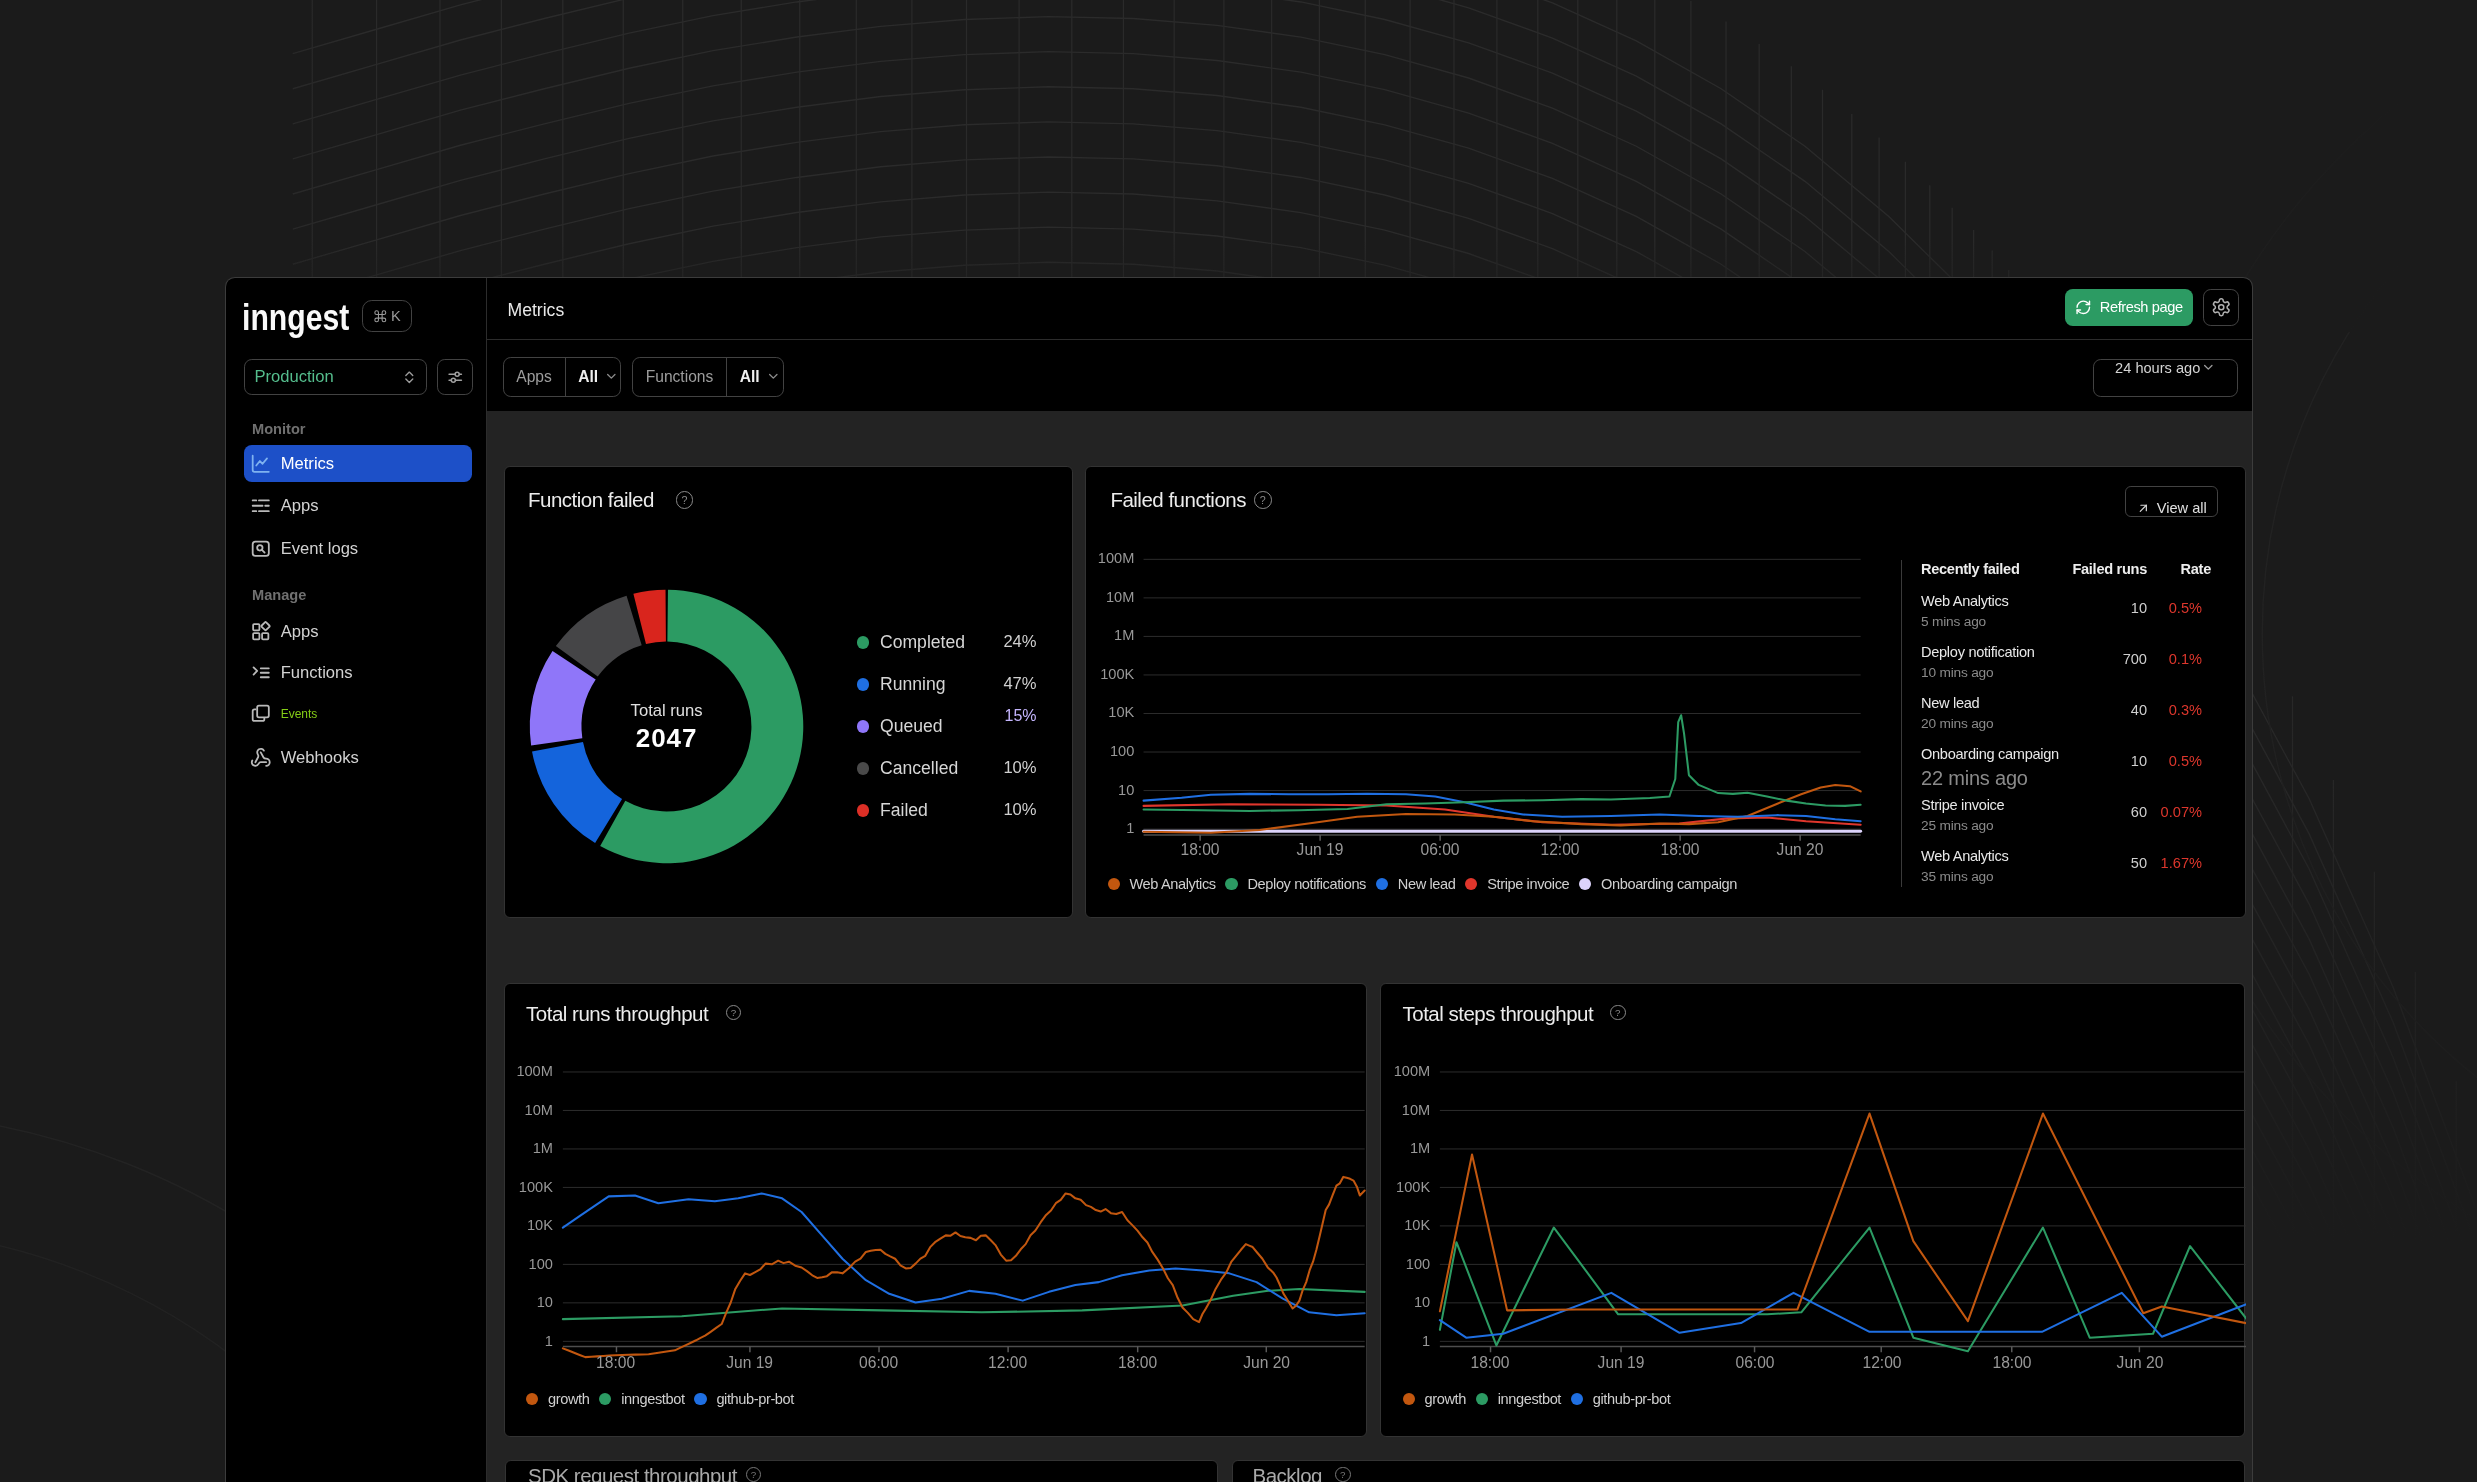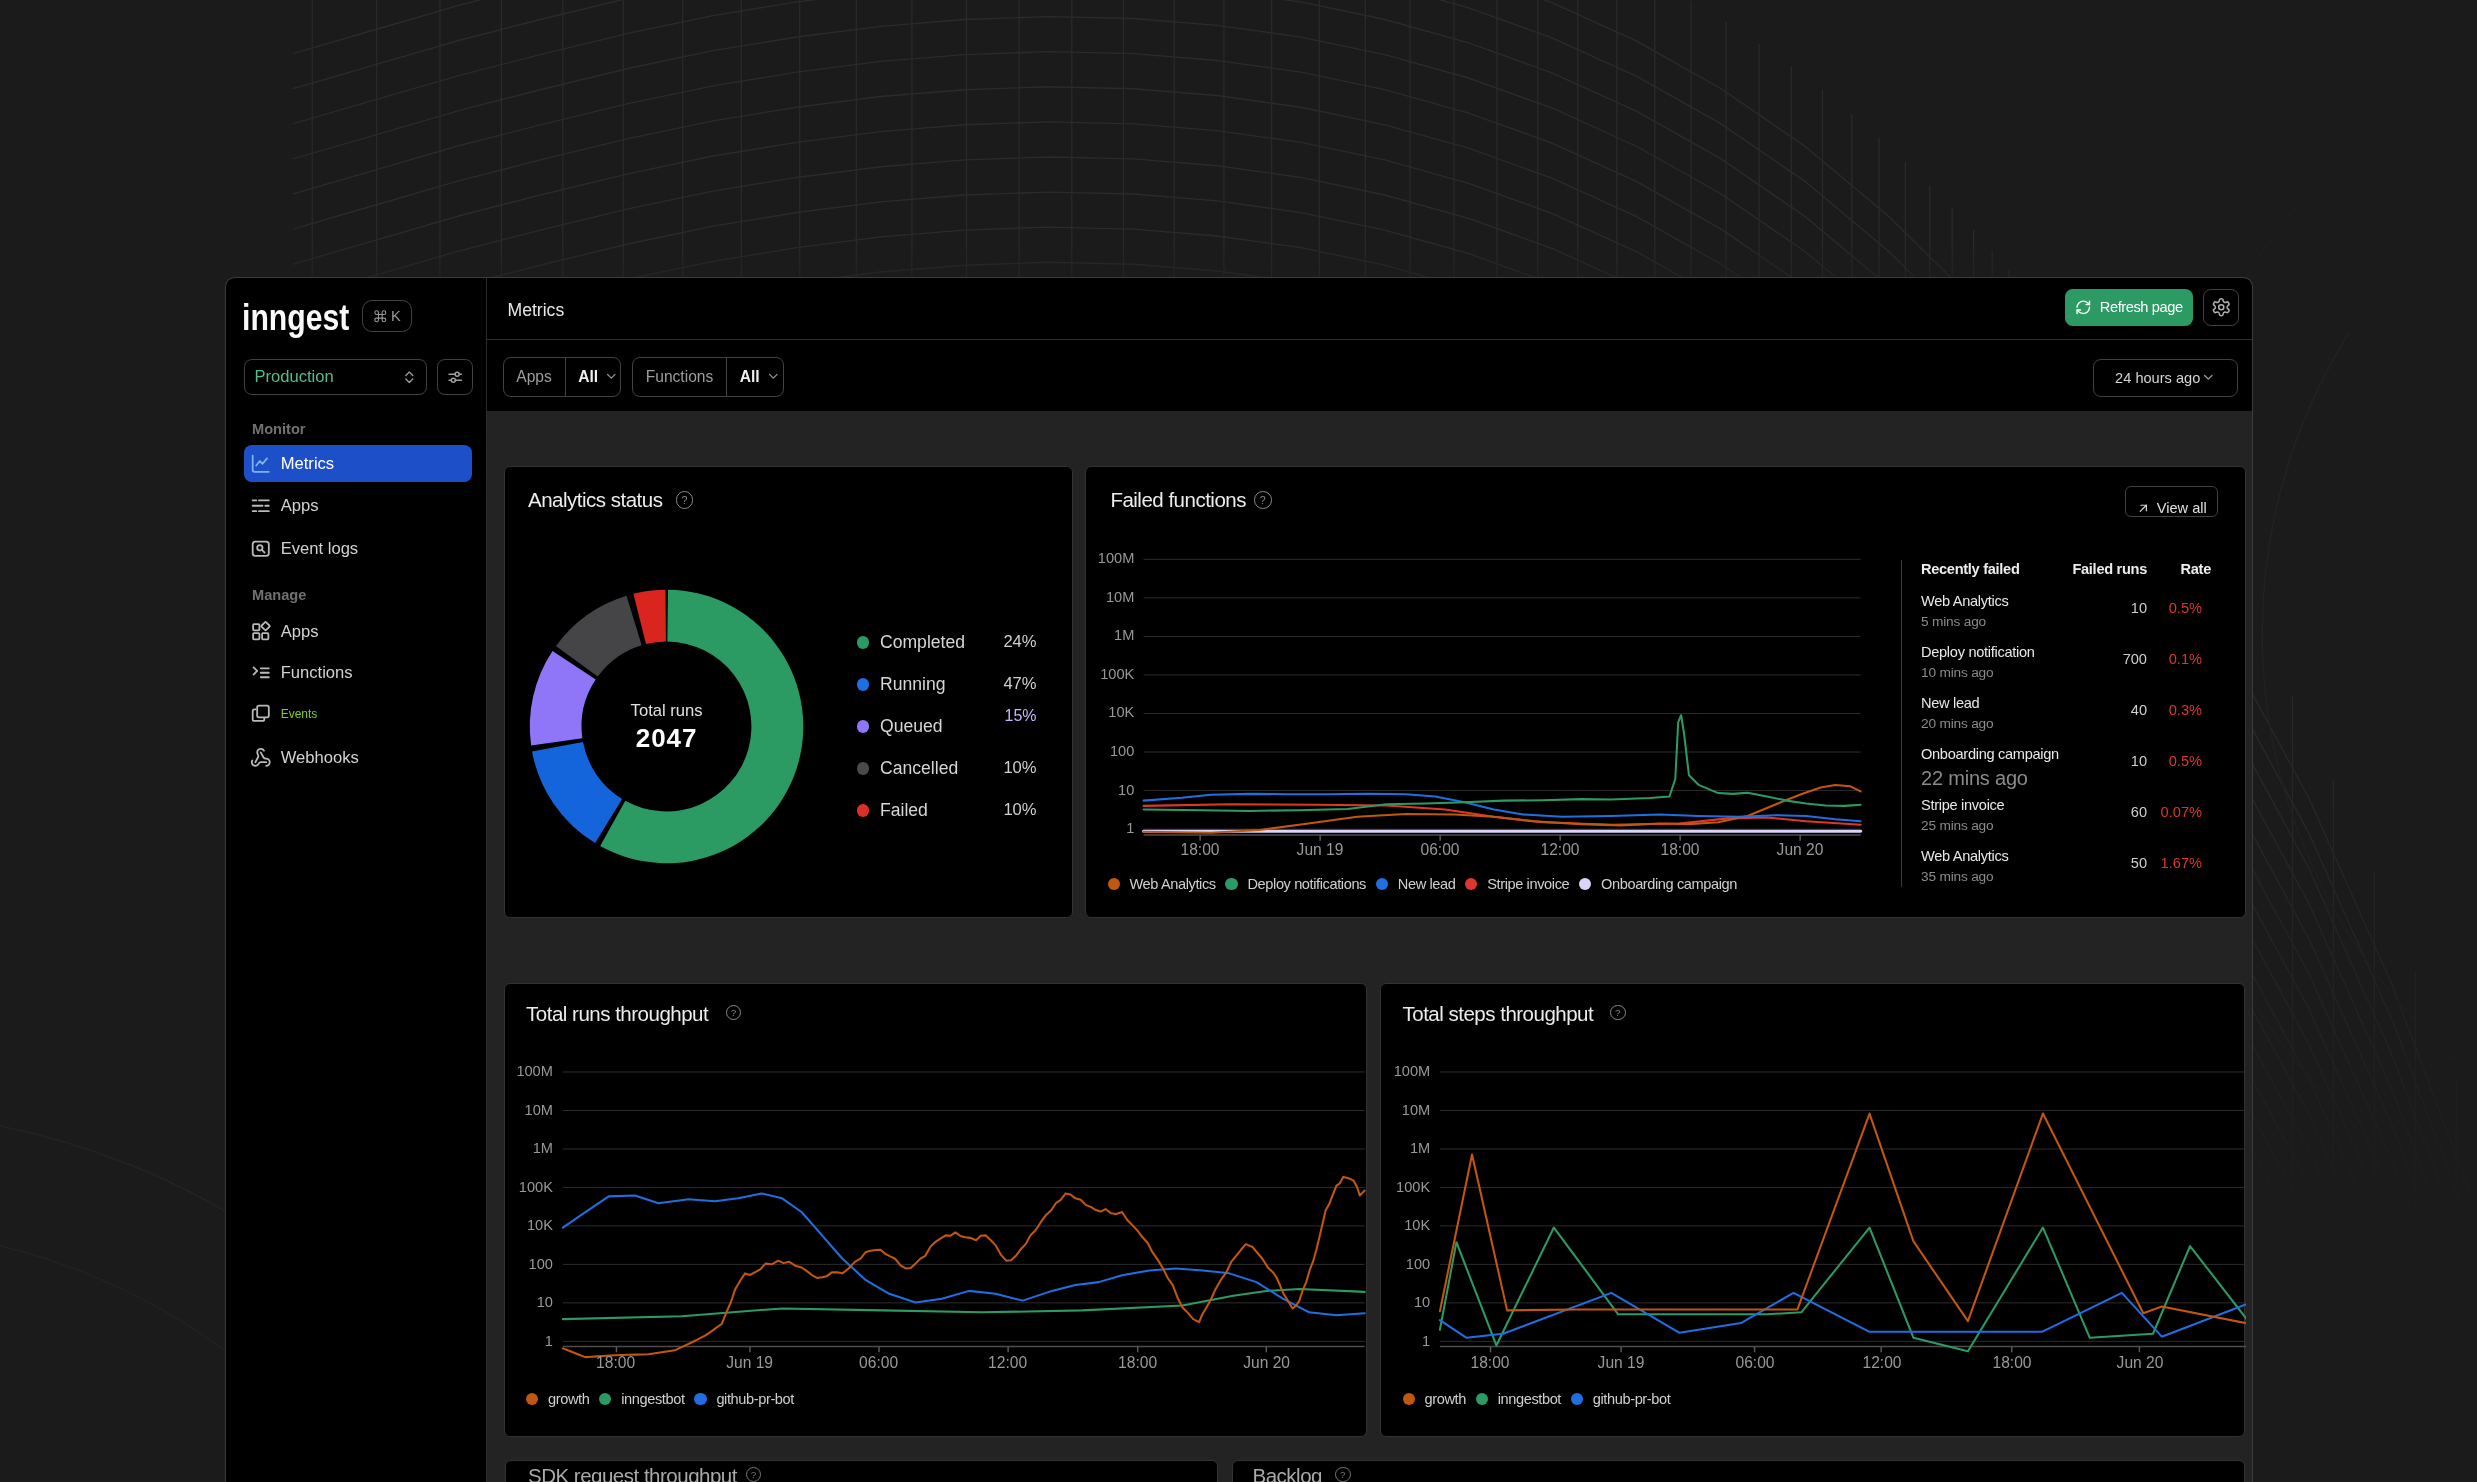--- a/index.html
+++ b/index.html
@@ -234,33 +234,33 @@
         </svg>
       </div>
     <div class="bx" style="left:145px;top:16.6px;width:152px;height:40px;display:flex;align-items:center">
       <span style="font-size:15.6px;color:#9d9d9d;padding:0 12.7px">Functions</span>
       <span style="width:1px;height:100%;background:#424242"></span>
       <span style="font-size:15.6px;color:#efefef;font-weight:700;padding:0 5.9px 0 12.7px">All</span>
         <svg width="14.6" height="14.6" viewBox="0 0 24 24">
           <path d="m6 9 6 6 6-6" fill="none" stroke="#8a8a8a" stroke-width="2.2" stroke-linecap="round" stroke-linejoin="round"></path>
         </svg>
       </div>
-    <div class="bx" style="left:1606px;top:18.5px;width:145px;height:38px;display:flex;align-items:center;justify-content:center;gap:1px">
+    <div class="bx" style="left:1606px;top:18.5px;width:145px;height:38px;display:flex;justify-content:center;gap:1px">
       <span style="font-size:14.6px;color:#d4d4d4">24 hours ago</span>
         <svg width="14.6" height="14.6" viewBox="0 0 24 24">
           <path d="m6 9 6 6 6-6" fill="none" stroke="#9a9a9a" stroke-width="2.2" stroke-linecap="round" stroke-linejoin="round"></path>
         </svg>
       </div>
   </div>
 
   <div class="abs" style="left:261px;top:133px;width:1766px;height:1073px;background:#232323">
 
 
     <div class="abs" style="left:16.6px;top:55px;width:569px;height:452px;background:#000;border:1.5px solid #333;border-radius:5.9px">
-      <div class="abs" style="left:23.4px;top:20.5px;font-size:20.5px;color:#ececec;letter-spacing:-0.5px">Analytics status</div>
+      <div class="abs" style="left:23.4px;top:20.5px;font-size:20.5px;color:#ececec;letter-spacing:-0.5px">Function failed</div>
       <div style="position:absolute;left:171px;top:24.4px;width:17.6px;height:17.6px;border:1.5px solid #8a8a8a;border-radius:50%;color:#8a8a8a;font-size:10.7px;display:flex;align-items:center;justify-content:center;box-sizing:border-box">?</div>
       <svg class="abs" style="left:15.6px;top:113px" width="293" height="293" viewBox="0 0 300 300">
         <g transform="translate(-16,-116)">
             <path d="M167.5 126.0 A140 140 0 1 1 98.1 388.4 L123.8 342.1 A87 87 0 1 0 166.9 179.0 Z" fill="#2c9b63"></path>
             <path d="M92.9 385.4 A140 140 0 0 1 28.3 291.5 L80.5 281.9 A87 87 0 0 0 120.5 340.2 Z" fill="#1464dc"></path>
             <path d="M27.4 285.5 A140 140 0 0 1 49.3 188.7 L93.5 218.0 A87 87 0 0 0 79.8 278.1 Z" fill="#8f76f9"></path>
             <path d="M52.7 183.7 A140 140 0 0 1 125.1 132.1 L140.6 182.8 A87 87 0 0 0 95.6 214.9 Z" fill="#454547"></path>
             <path d="M132.1 130.2 A140 140 0 0 1 165.0 126.0 L165.4 179.0 A87 87 0 0 0 145.0 181.6 Z" fill="#d9251d"></path>
           </g>
       </svg>

